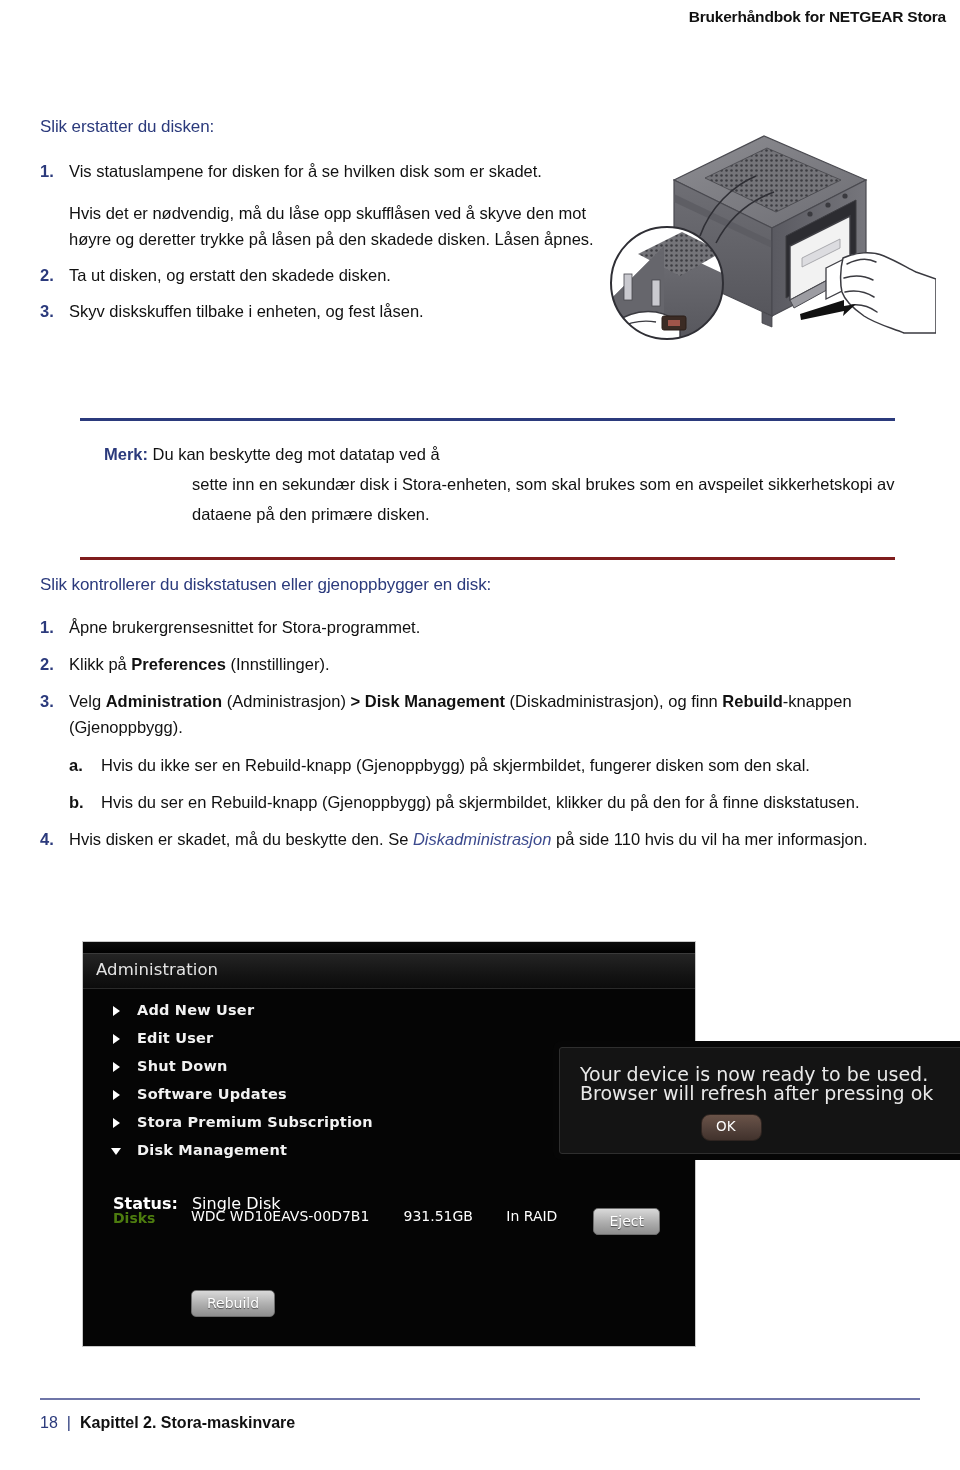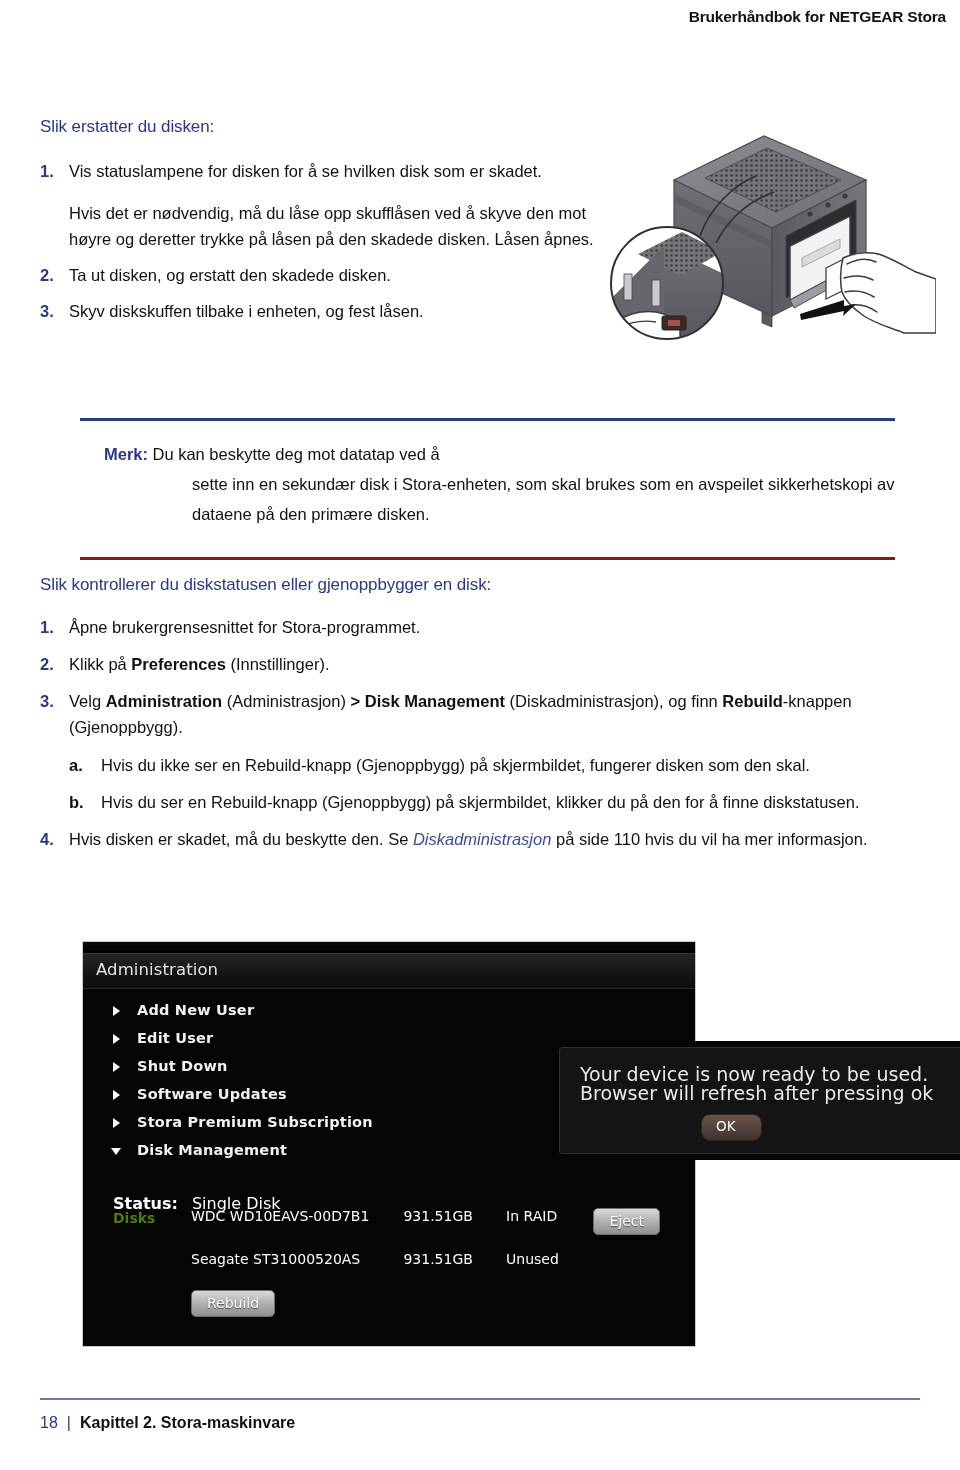--- a/index.html
+++ b/index.html
@@ -570,26 +570,20 @@
     <table class="disk-table">
       <tbody>
         <tr>
           <td class="c-model">WDC WD10EAVS-00D7B1</td>
           <td class="c-size">931.51GB</td>
           <td class="c-state">In RAID</td>
           <td class="c-act">
             <span class="gbtn">Eject</span>
           </td>
         </tr>
-        <tr>
-          <td class="c-model">Seagate ST31000520AS</td>
-          <td class="c-size">931.51GB</td>
-          <td class="c-state">Unused</td>
-          <td class="c-act"></td>
-        </tr>
       </tbody>
     </table>
 
     <div class="rebuild-wrap">
       <span class="gbtn">Rebuild</span>
     </div>
 
     <div class="shot-dialog">
       <div class="dlg-text">Your device is now ready to be used.  Browser will refresh after pressing ok</div>
       <div class="dlg-ok">OK</div>

